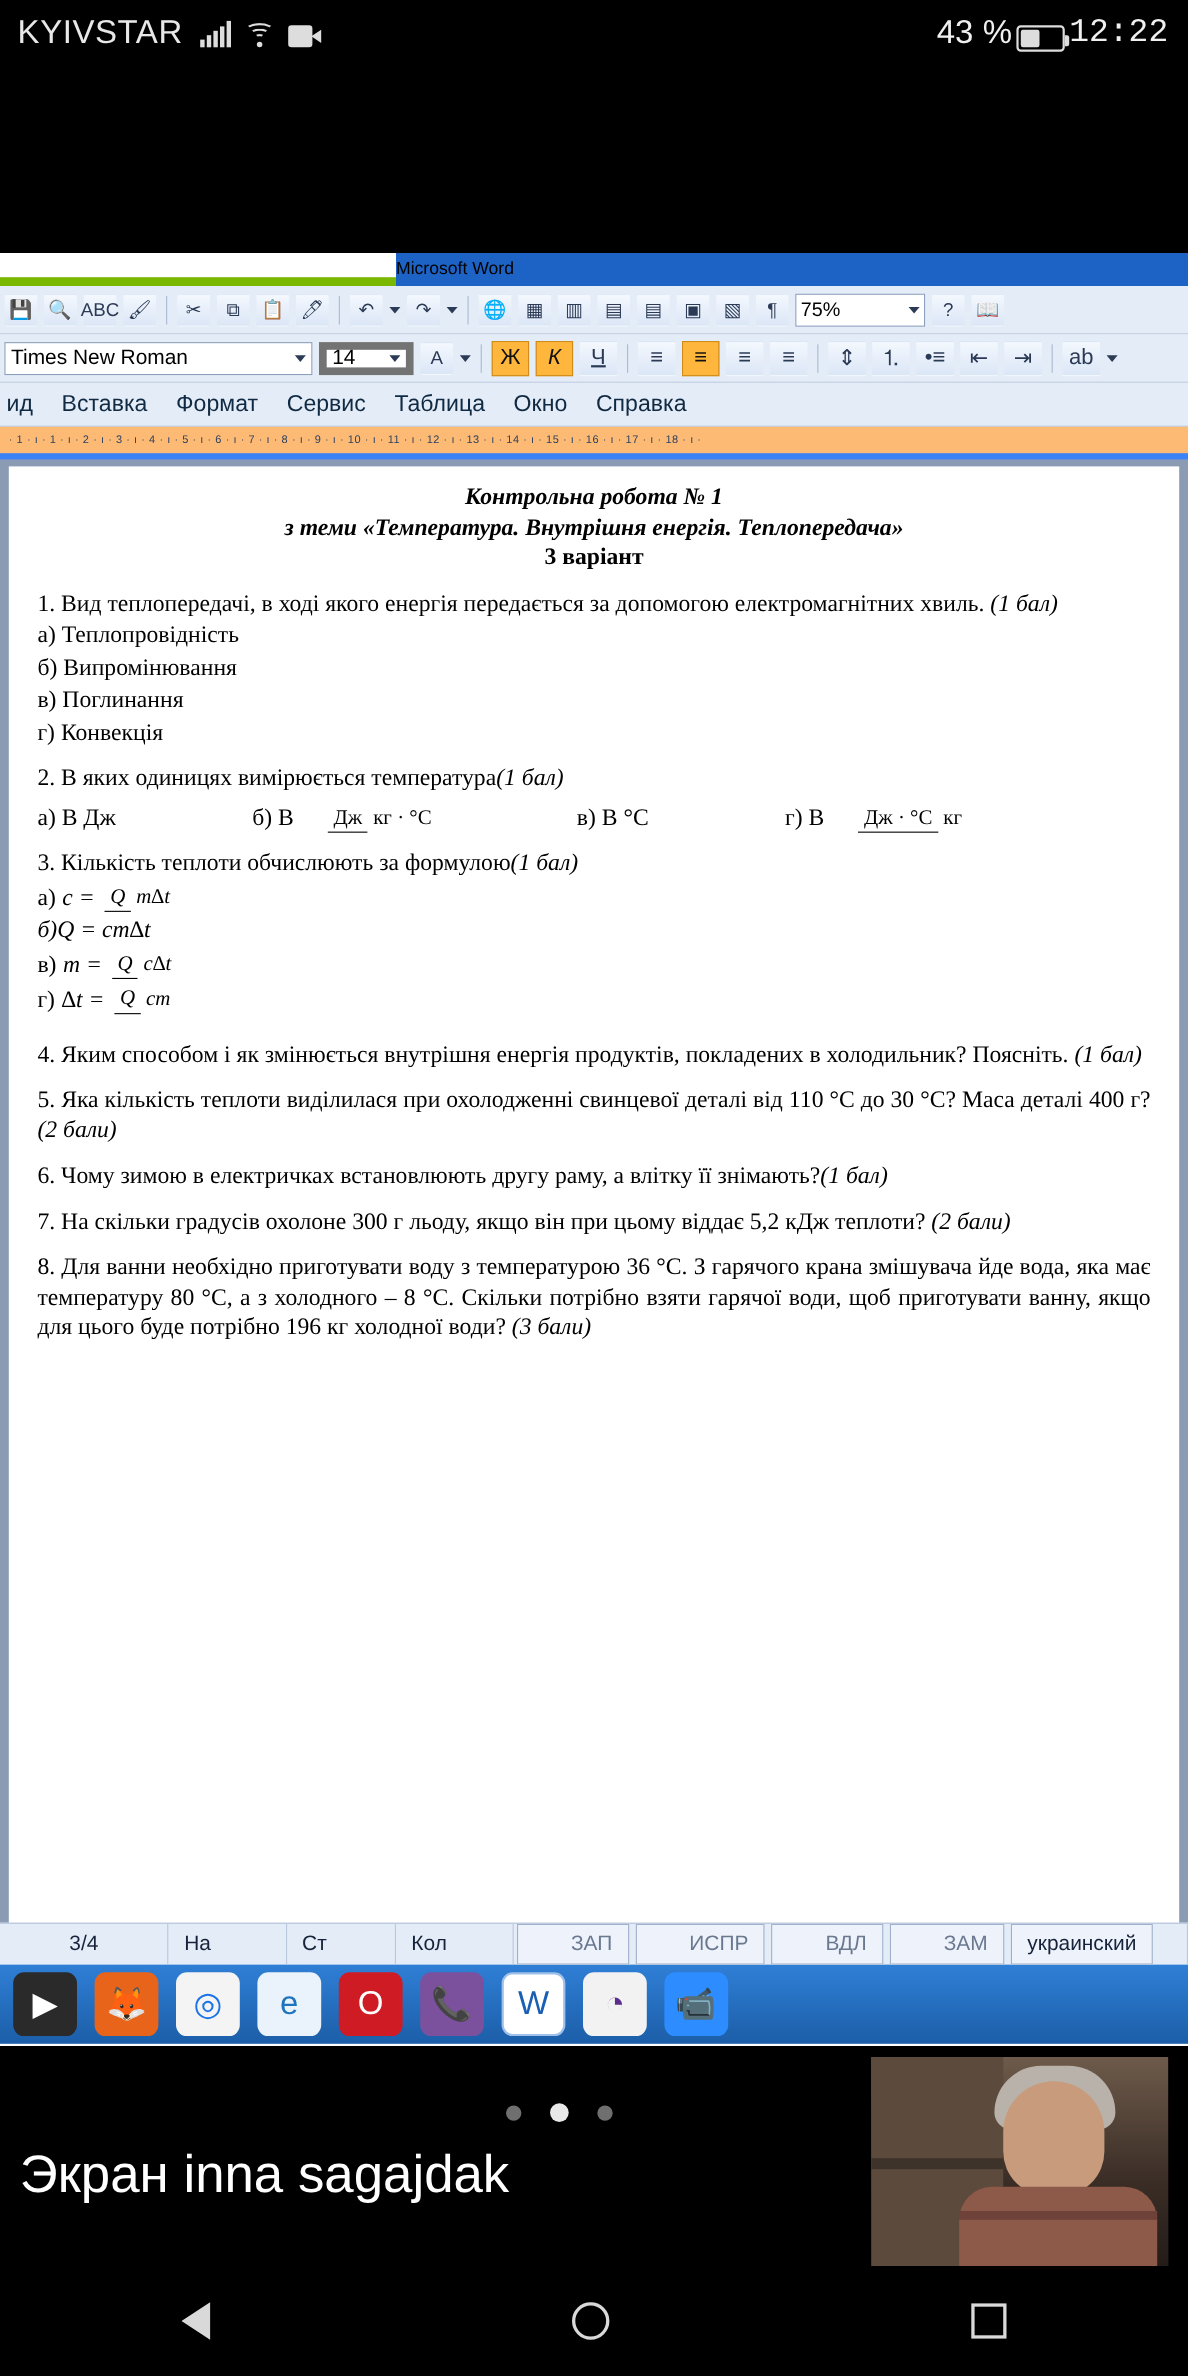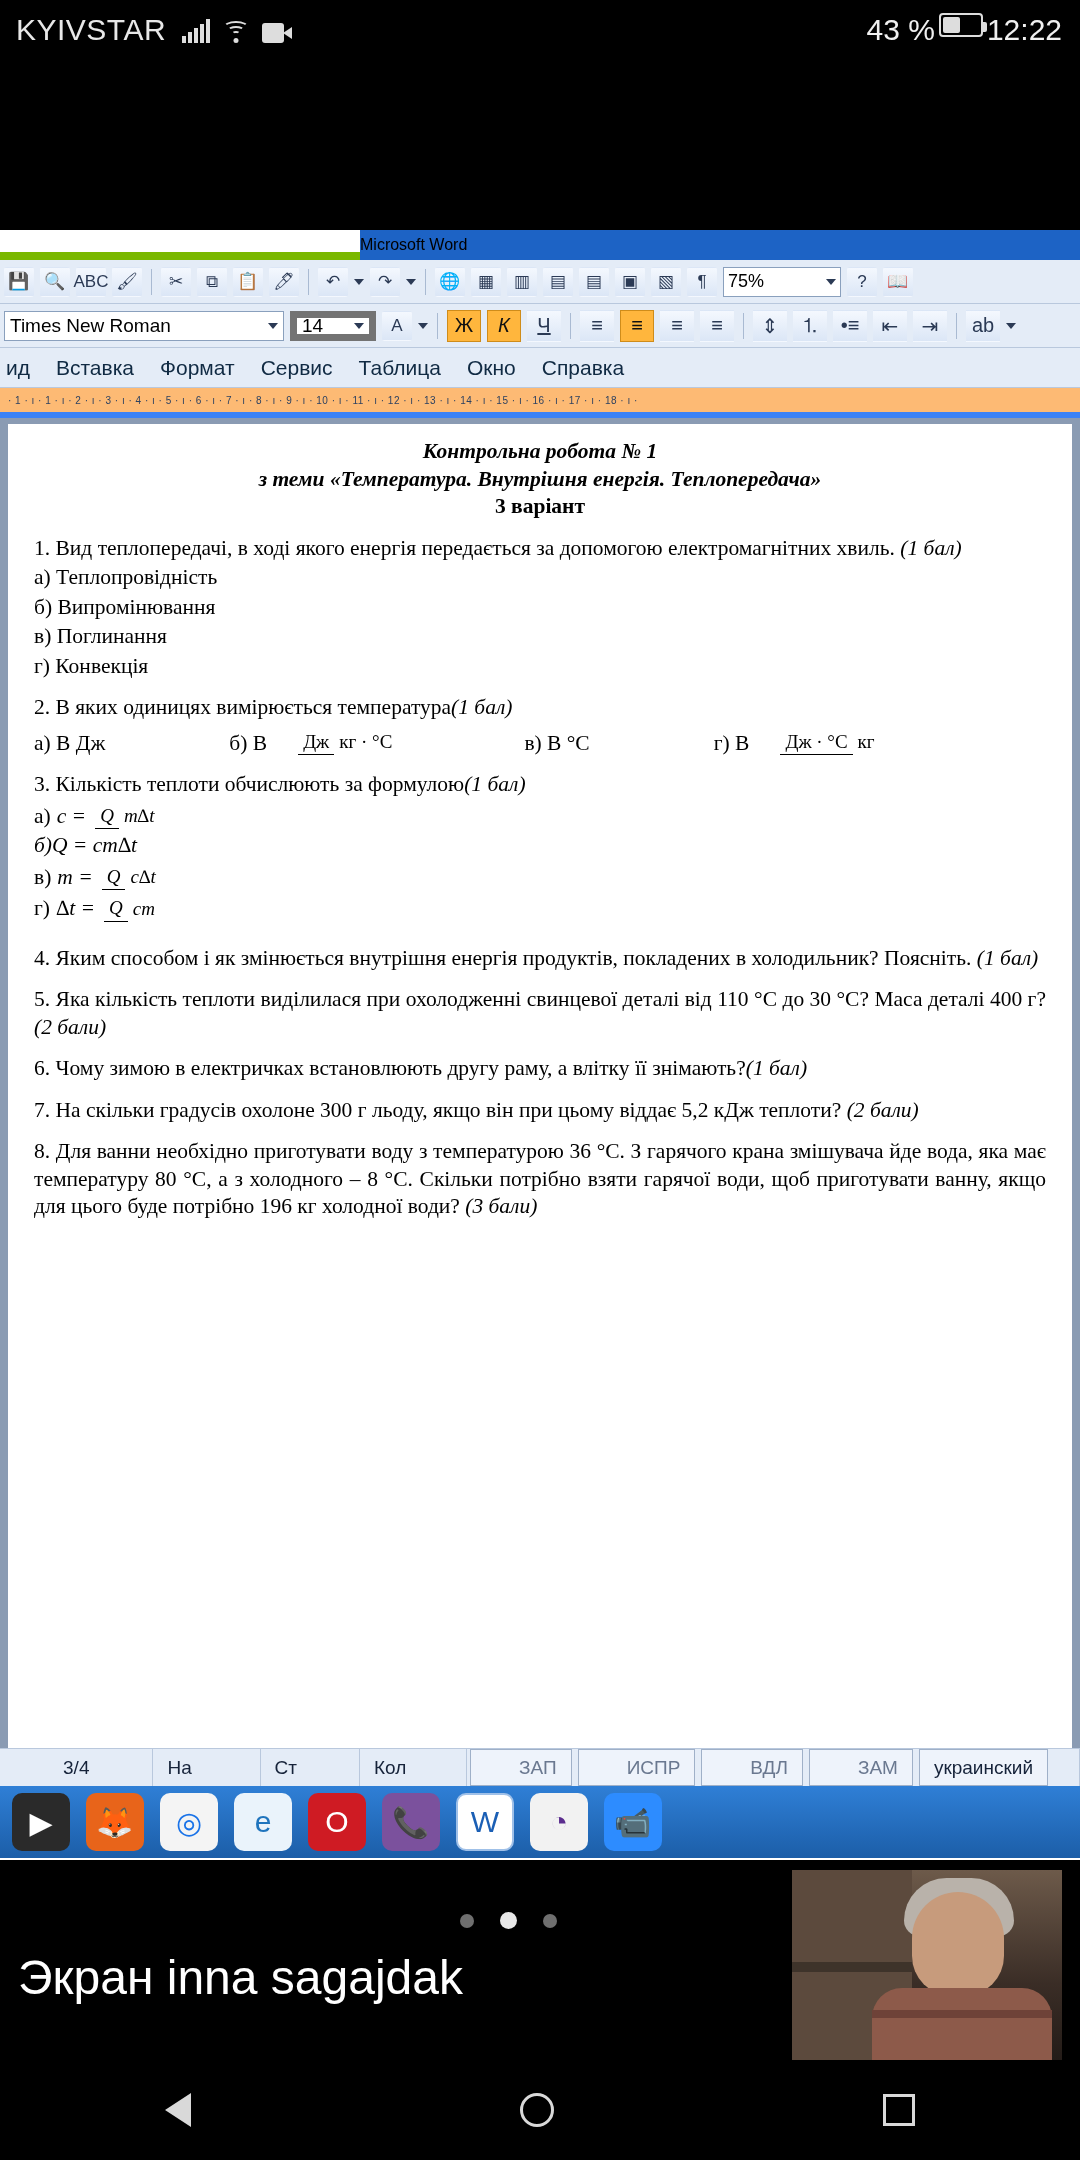--- a/index.html
+++ b/index.html
@@ -31,28 +31,28 @@
   .wifi span:nth-child(2){ width:17px; height:9px; top:5px; }
   .wifi span:nth-child(3){ width:8px; height:5px; top:10px; }
   .wifi b { position:absolute; bottom:0; left:50%; transform:translateX(-50%);
     width:5px; height:5px; background:#ddd; border-radius:50%; }
   .camicon { width: 30px; height: 20px; position: relative; }
   .camicon i { position:absolute; left:0; top:0; width:22px; height:20px;
     background:#ddd; border-radius:3px; }
   .camicon b { position:absolute; right:0; top:4px; width:0; height:0;
     border-top:6px solid transparent; border-bottom:6px solid transparent;
     border-right:9px solid #ddd; }
-  .sb-right { margin-left: auto; display:flex; align-items:flex-start; gap: 4px; margin-right: 18px; }
+  .sb-right { margin-left: auto; display:flex; align-items:flex-end; gap: 4px; margin-right: 18px; }
   .battpct { font-size: 30px; color:#f0f0f0; }
   .batt { width: 44px; height: 24px; border: 2px solid #ddd; border-radius: 4px;
     position: relative; display:flex; align-items:center; }
   .batt:after { content:""; position:absolute; right:-6px; top:7px; width:4px; height:10px;
     background:#ddd; border-radius:0 2px 2px 0; }
   .batt i { display:block; height:16px; width:17px; background:#ddd; margin-left:2px; border-radius:2px;}
-  .clock { font-size: 30px; color:#f0f0f0; }
+  .clock { font-size: 30px; color:#f0f0f0;font-family:Liberation Mono, monospace; }
 
   
   .shared {
     position: absolute; top: 230px; left: 0; width: 1080px; height: 1630px;
     background: #fff; overflow: hidden;
   }
   .greenbar { height: 8px; background: #7ab800; width: 360px; }
   .titlerow { display:flex; align-items:flex-end; }
 
   
@@ -91,21 +91,21 @@
   .page .ctr { text-align: center; font-weight: bold; font-style: italic; }
   .page .ctr.plain { font-style: normal; }
   .q { margin-top: 14px; text-align: justify; }
   .opt { margin-top: 2px; }
   .ital { font-style: italic; }
   .frac { display: inline-flex; align-items: center;
     vertical-align: middle; font-size: 19px; margin: 0 3px; }
   .frac .num { border-bottom: 1.5px solid #000; padding: 0 5px; }
   .frac .den { padding: 0 5px; }
   .inlinerow { display:flex; align-items:center; gap: 6px; margin-top: 4px; }
-  .optrow { display:flex; align-items:flex-start; margin-top: 8px; gap: 22px; }
+  .optrow { display:flex; align-items:flex-end; margin-top: 8px; gap: 22px; }
   .optrow .lbl { margin-right: 6px; }
   .gap { width: 80px; }
 
   
   .wstatus { height: 38px; background:#e4ecf7; border-top:1px solid #b9c8dd;
     display:flex; align-items:center; font-size: 19px; color:#16233a; }
   .wstatus .cell { padding: 0 14px; border-right: 1px solid #b9c8dd; height:100%;
     display:flex; align-items:center; }
   .wstatus .cell.dim { color:#6a7890;padding-left:48px; }
   .wstatus .cell.box { border:1px solid #9fb0c8; margin: 2px 3px; background:#eef3fb;}

